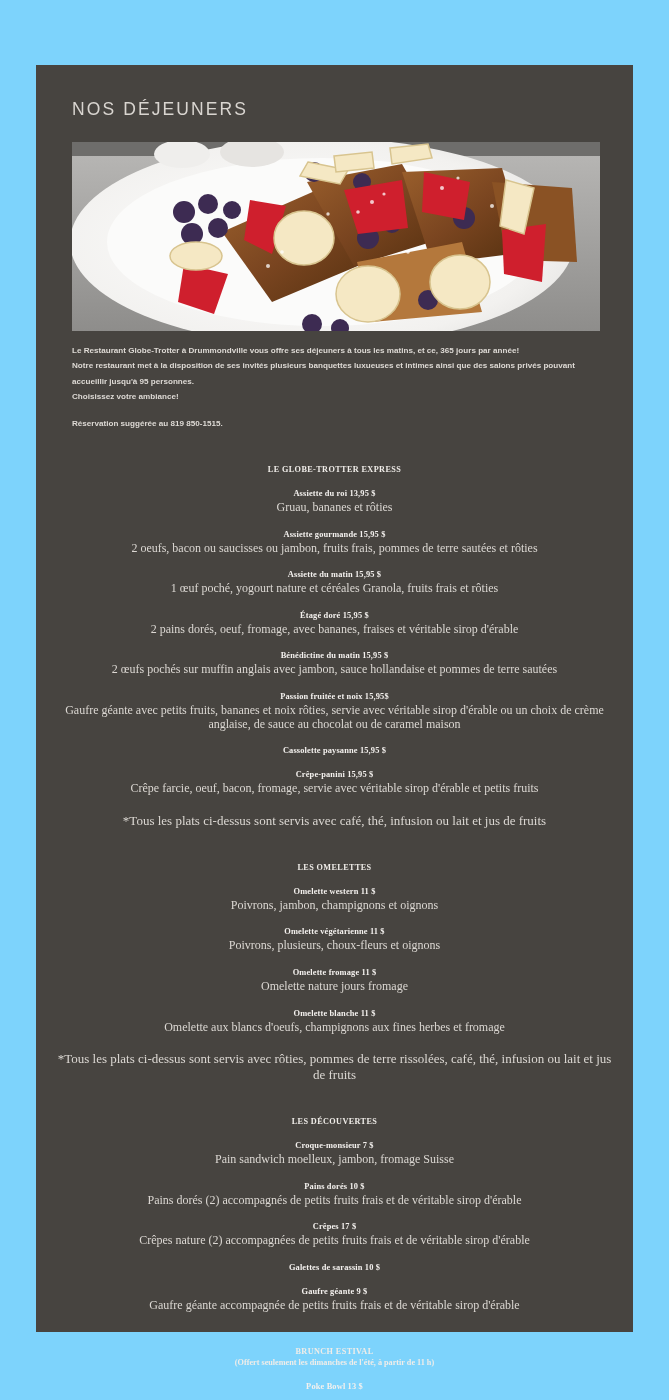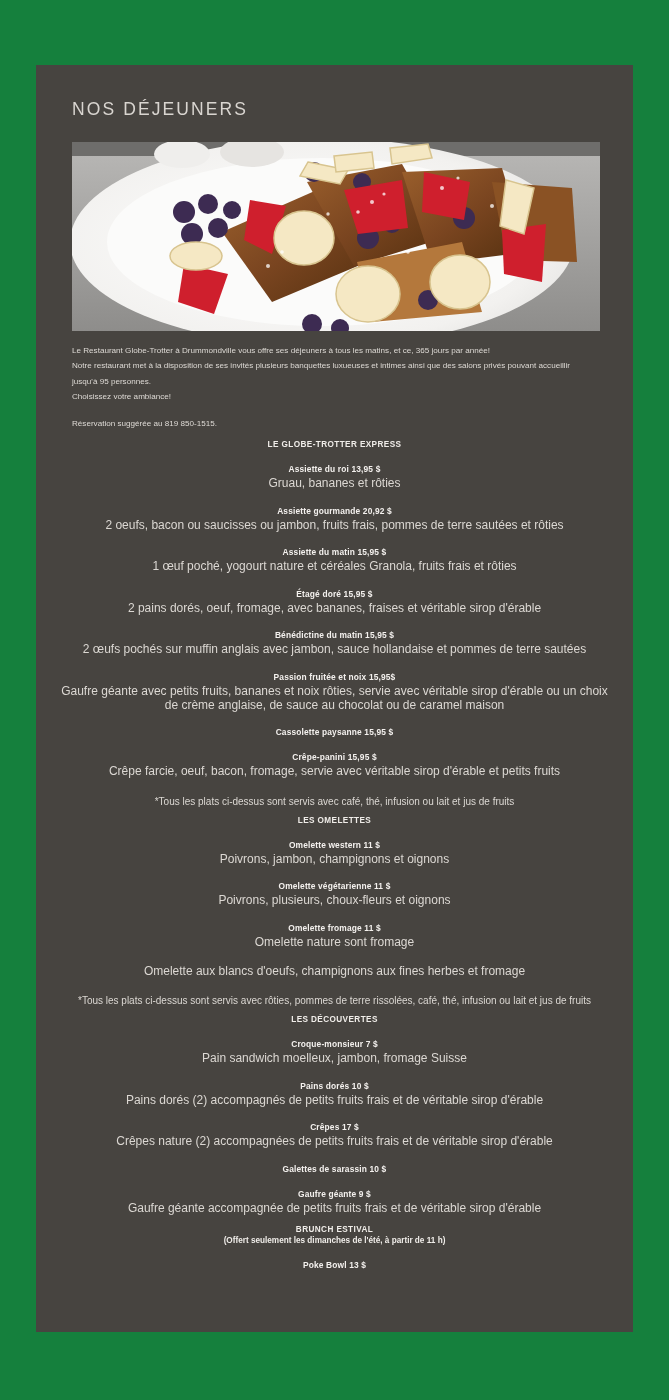--- a/index.html
+++ b/index.html
@@ -8,21 +8,21 @@
     width: 669px;
     height: 1400px;
     background: #ffffff;
     font-family: "Liberation Sans", sans-serif;
     overflow: hidden;
   }
   .page {
     position: relative;
     width: 669px;
     height: 1400px;
-    background: #15803d;
+    background: #7dd3fc;
   }
   .panel {
     position: absolute;
     left: 36px;
     top: 65px;
     width: 597px;
     height: 1267px;
     background: #474440;
     color: #e8e5e1;
   }
@@ -48,25 +48,26 @@
     font-size: 8.2px;
     letter-spacing: 0.45px;
     color: #ddd9d5;
     margin-top: 9px;
   }
   .intro {
     margin: 12px 36px 0 36px;
     font-size: 8.1px;
     line-height: 15.4px;
     color: #dedad5;
+    font-weight: bold;
   }
   .intro p { margin: 0; }
   .intro .spacer { height: 11px; }
 
-  .section { margin-top: 9px; }
+  .section { margin-top: 34px; font-family: Liberation Serif, serif; }
   .section-title {
     text-align: center;
     font-size: 8.2px;
     font-weight: bold;
     letter-spacing: 0.4px;
     color: #f0ede9;
   }
   .section-sub {
     text-align: center;
     font-size: 8.2px;
@@ -83,21 +84,21 @@
   }
   .item-desc {
     font-size: 12px;
     color: #dcd8d3;
     line-height: 13.6px;
     margin-top: 3px;
   }
   .item-desc .line { display: block; }
   .footnote {
     text-align: center;
-    font-size: 10px;
+    font-size: 13px;
     color: #dcd8d3;
     margin-top: 17px;
   }
   .menu-body { padding: 0 20px; }
 </style>
 </head>
 <body>
 
 <div class="page">
   <div class="panel">
@@ -194,21 +195,21 @@
     <div class="menu-body" id="menu-body">
         <div class="section">
           <div class="section-title">LE GLOBE-TROTTER EXPRESS</div>
           <div class="item">
             <div class="item-name">Assiette du roi 13,95 $</div>
             <div class="item-desc">
               <span class="line">Gruau, bananes et rôties</span>
             </div>
           </div>
           <div class="item">
-            <div class="item-name">Assiette gourmande 20,92 $</div>
+            <div class="item-name">Assiette gourmande 15,95 $</div>
             <div class="item-desc">
               <span class="line">2 oeufs, bacon ou saucisses ou jambon, fruits frais, pommes de terre sautées et rôties</span>
             </div>
           </div>
           <div class="item">
             <div class="item-name">Assiette du matin 15,95 $</div>
             <div class="item-desc">
               <span class="line">1 œuf poché, yogourt nature et céréales Granola, fruits frais et rôties</span>
             </div>
           </div>
@@ -251,24 +252,25 @@
           </div>
           <div class="item">
             <div class="item-name">Omelette végétarienne 11 $</div>
             <div class="item-desc">
               <span class="line">Poivrons, plusieurs, choux-fleurs et oignons</span>
             </div>
           </div>
           <div class="item">
             <div class="item-name">Omelette fromage 11 $</div>
             <div class="item-desc">
-              <span class="line">Omelette nature sont fromage</span>
-            </div>
-          </div>
-          <div class="item">
+              <span class="line">Omelette nature jours fromage</span>
+            </div>
+          </div>
+          <div class="item">
+            <div class="item-name">Omelette blanche 11 $</div>
             <div class="item-desc">
               <span class="line">Omelette aux blancs d'oeufs, champignons aux fines herbes et fromage</span>
             </div>
           </div>
           <div class="footnote">*Tous les plats ci-dessus sont servis avec rôties, pommes de terre rissolées, café, thé, infusion ou lait et jus de fruits</div>
         </div>
         <div class="section">
           <div class="section-title">LES DÉCOUVERTES</div>
           <div class="item">
             <div class="item-name">Croque-monsieur 7 $</div>

